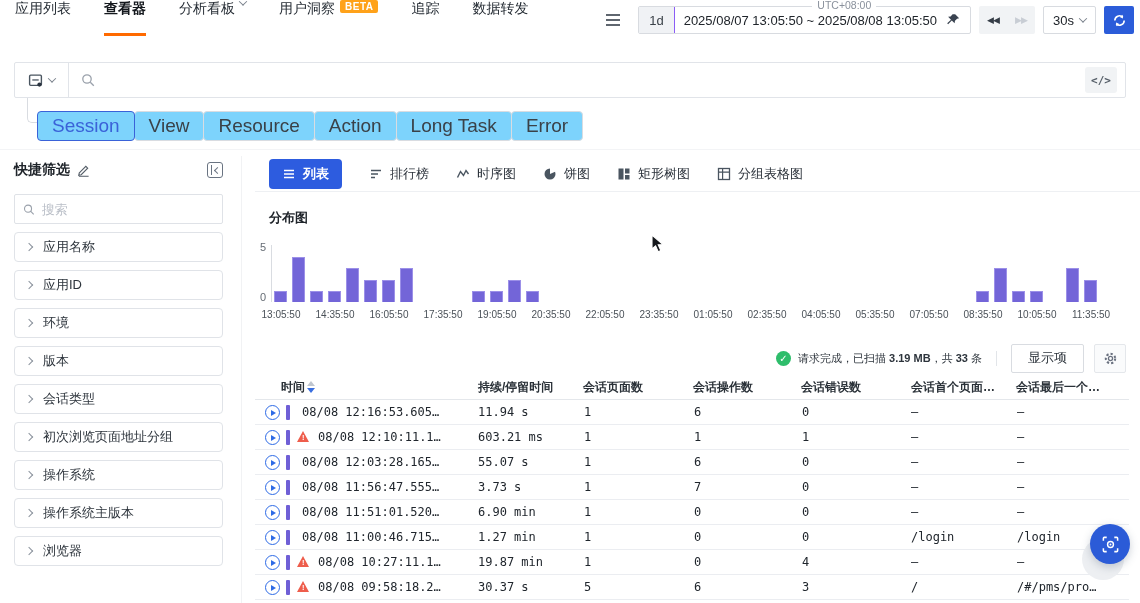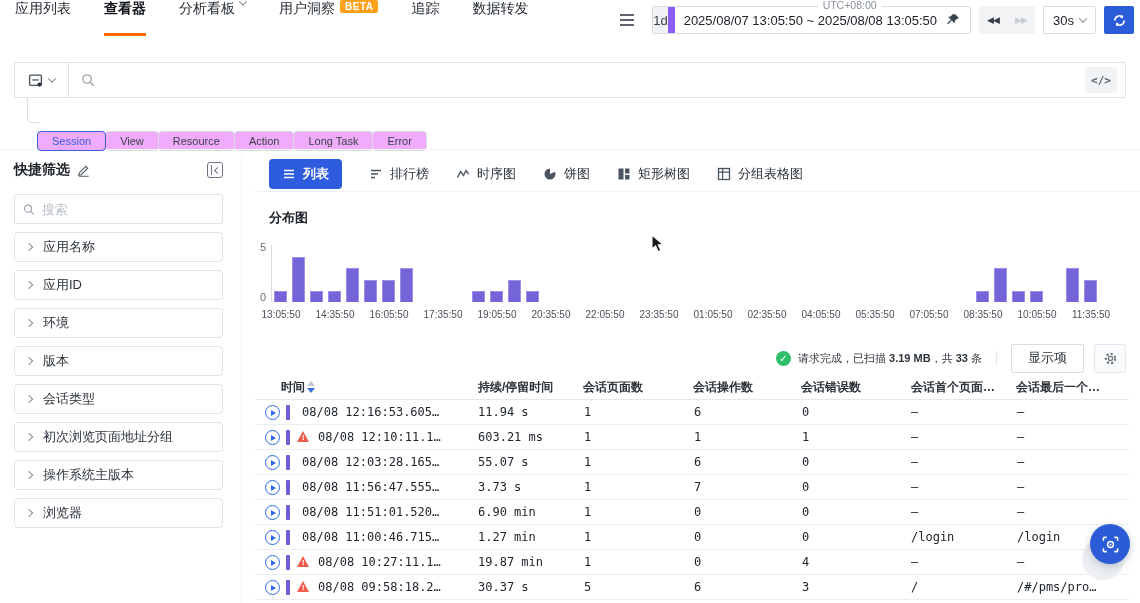--- a/index.html
+++ b/index.html
@@ -16,21 +16,21 @@
   .nav-item.active::after { content:""; position:absolute; left:0; right:0; bottom:4px; height:3px; background:#ff6a00; }
   .beta-badge { background:#ffa21a; color:#fff; font-size:10px; font-weight:700;
     padding:1px 5px; border-radius:2px; letter-spacing:.5px; }
   .chev { display:inline-block; width:6px; height:6px; border-right:1.4px solid #7a828c; border-bottom:1.4px solid #7a828c; }
   .chev.down { transform:rotate(45deg) translate(-1px,-1px); }
   .chev.right { transform:rotate(-45deg); border-color:#8a929c; }
 
   #nav-right { position:absolute; right:6px; top:6px; display:flex; align-items:center; gap:8px; }
   #menu-btn { width:22px; height:26px; display:flex; align-items:center; justify-content:center; cursor:pointer; margin-right:6px; }
   #time-group { position:relative; display:flex; align-items:stretch; border:1px solid #d8dbe0; border-radius:2px; height:28px; background:#fff; }
-  #chip-1d { background:#f0f2f5; font-size:13px; color:#3a4148; padding:0 0; display:flex; align-items:center; border-right:7px solid #8b5cf6; cursor:pointer; }
+  #chip-1d { background:#f0f2f5; font-size:13px; color:#3a4148; padding:0 10px; display:flex; align-items:center; border-right:1px solid #8b5cf6; cursor:pointer; }
   #time-range { display:flex; align-items:center; gap:10px; padding:0 9px; font-size:13px; color:#20252b; cursor:pointer; }
   #tz-label { position:absolute; top:-8px; left:62%; transform:translateX(-50%); background:#fff; padding:0 5px; font-size:10.5px; color:#8a919c; }
   #pager { display:flex; background:#f1f3f5; border-radius:2px; height:28px; }
   .pager-btn { width:28px; display:flex; align-items:center; justify-content:center; font-size:9px; letter-spacing:-1px; cursor:pointer; }
   .pager-btn.back { color:#343c46; }
   .pager-btn.fwd  { color:#c8cdd4; }
   #interval { display:flex; align-items:center; gap:6px; border:1px solid #d8dbe0; border-radius:2px; height:28px; padding:0 9px; font-size:13px; color:#20252b; cursor:pointer; }
   #refresh-btn { width:30px; height:28px; background:#2b5cd9; border-radius:2px; display:flex; align-items:center; justify-content:center; cursor:pointer; }
 
   
@@ -40,22 +40,22 @@
   #search-area { flex:1; display:flex; align-items:center; padding-left:12px; gap:8px; }
   #query-input { border:none; outline:none; flex:1; font-size:13px; color:#333; background:transparent; }
   #code-btn { width:32px; height:26px; background:#f1f3f5; border-radius:3px; margin-right:8px;
     display:flex; align-items:center; justify-content:center; font-size:11px; font-weight:700; color:#555e68; cursor:pointer;
     font-family:"DejaVu Sans Mono",monospace; }
   #connector { position:absolute; left:27px; top:98px; width:12px; height:25px;
     border-left:1px solid #d9dce1; border-bottom:1px solid #d9dce1; border-bottom-left-radius:5px; }
 
   
   #tabs { position:absolute; left:38px; top:111px; display:flex; }
-  .tab { padding:3px 14px; font-size:11px; color:#3a4148; border:1px solid #d9dce1; background:#f0abfc;
-    margin-left:-1px; border-radius:4px; cursor:pointer; position:relative;margin-top:20px; }
+  .tab { padding:3px 14px; font-size:19px; color:#3a4148; border:1px solid #d9dce1; background:#7dd3fc;
+    margin-left:-1px; border-radius:4px; cursor:pointer; position:relative; }
   .tab.active { color:#3a62d8; border-color:#3a62d8; z-index:2; }
 
   #hline-top { position:absolute; left:0; top:149px; width:1140px; height:1px; background:#f3f4f6; }
   #vline-side { position:absolute; left:241px; top:156px; height:447px; width:1px; background:#f1f2f4; }
 
   
   #sidebar { position:absolute; left:14px; top:160px; width:209px; }
   #sb-head { display:flex; align-items:center; height:20px; }
   #sb-title { font-size:14px; font-weight:700; color:#20252b; }
   #sb-edit { margin-left:7px; cursor:pointer; display:flex; }
@@ -257,20 +257,24 @@
           <i class="chev right"></i>
           <span>版本</span>
         </div>
         <div class="filter-item">
           <i class="chev right"></i>
           <span>会话类型</span>
         </div>
         <div class="filter-item">
           <i class="chev right"></i>
           <span>初次浏览页面地址分组</span>
+        </div>
+        <div class="filter-item">
+          <i class="chev right"></i>
+          <span>操作系统</span>
         </div>
         <div class="filter-item">
           <i class="chev right"></i>
           <span>操作系统主版本</span>
         </div>
         <div class="filter-item">
           <i class="chev right"></i>
           <span>浏览器</span>
         </div>
       </div>

